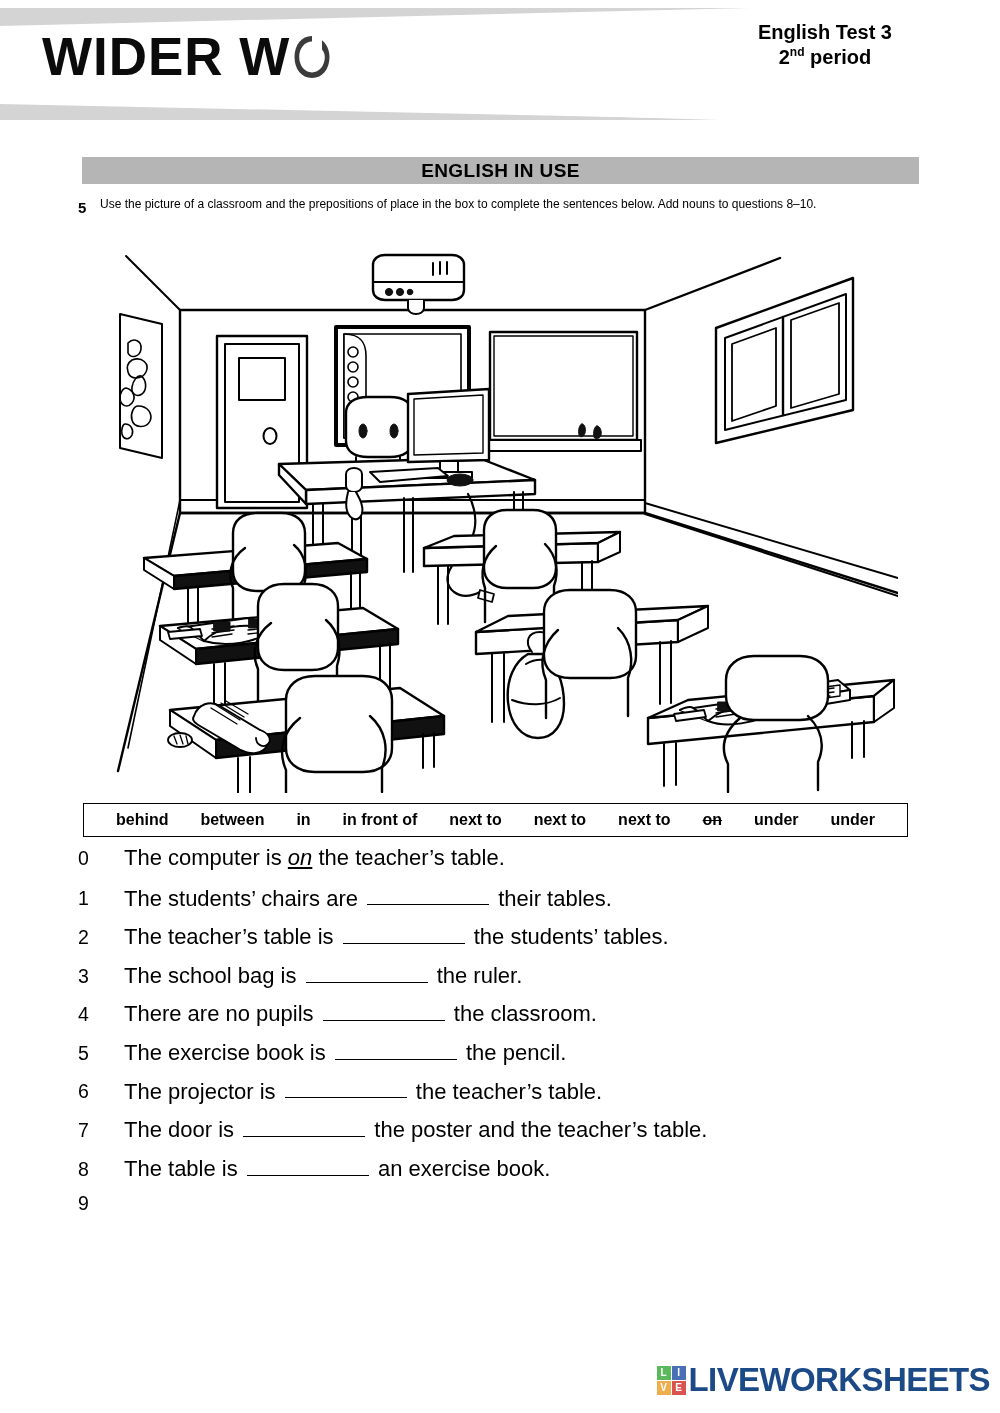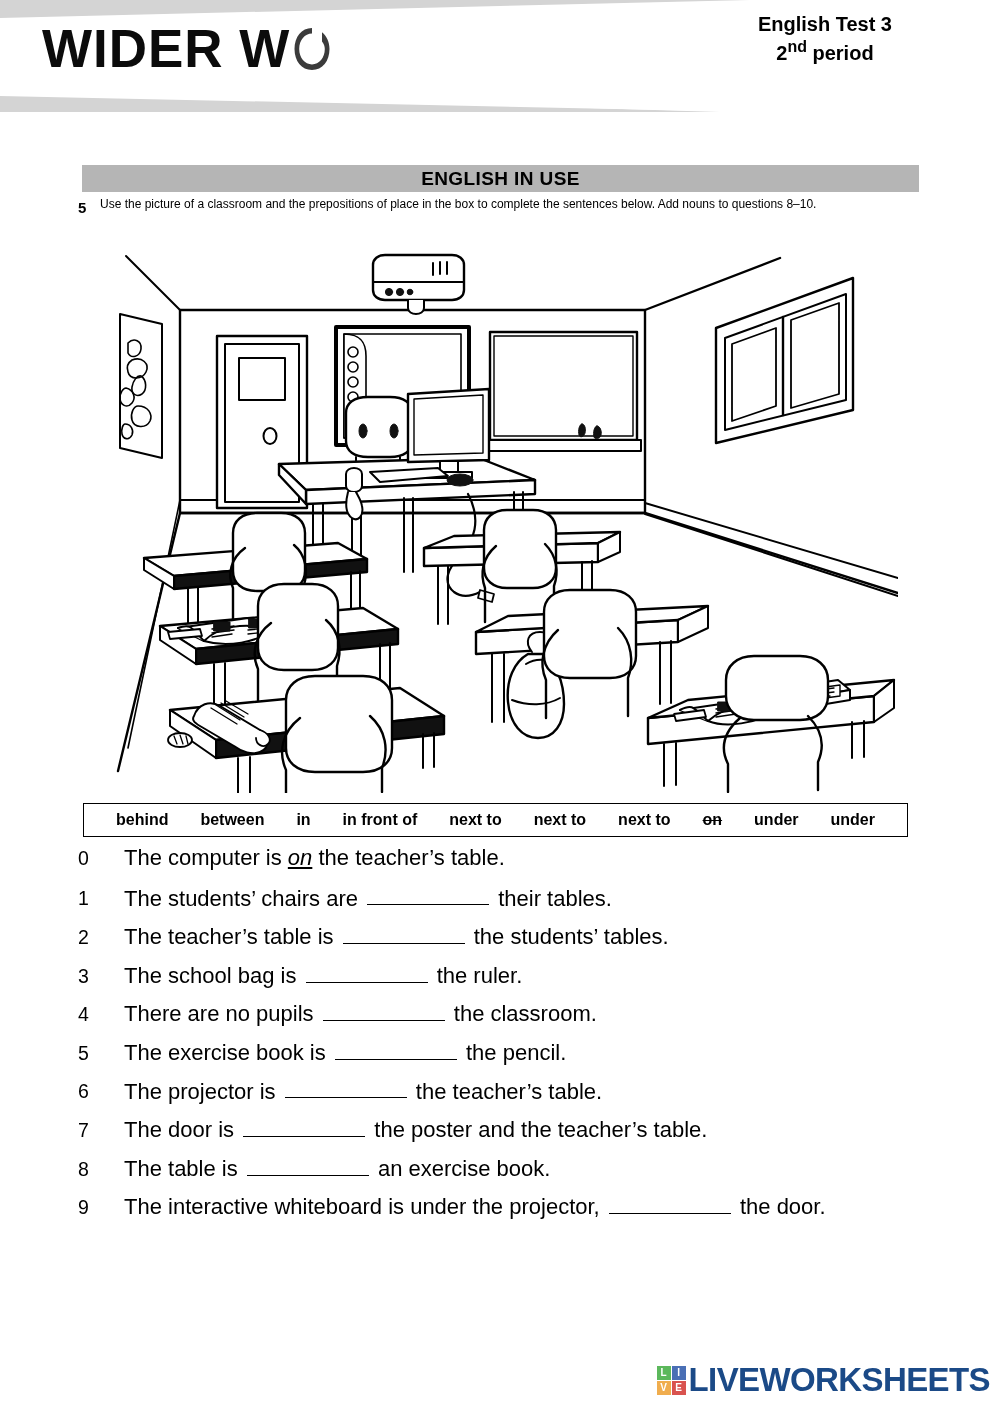--- a/index.html
+++ b/index.html
@@ -13,21 +13,21 @@
     height: 1413px;
     position: relative;
     font-family: "Liberation Sans", sans-serif;
     color: #000000;
     overflow: hidden;
   }
 
   
   .header {
     position: absolute;
-    left: 0; top: 0;
+    left: 0; top: 8px;
     width: 1000px; height: 112px;
     overflow: hidden;
   }
   .header-bg {
     position: absolute;
     left: 0; top: 0;
     width: 1000px; height: 112px;
   }
   .brand {
     position: absolute;
@@ -57,38 +57,37 @@
     right: 108px;
     top: 12px;
     text-align: center;
     font-size: 20px;
     font-weight: bold;
     line-height: 1.25;
     color: #000;
     white-space: nowrap;
   }
   .test-title .line2 { display: block; }
-  .test-title sup { font-size: 16px; vertical-align: super; }
+  .test-title sup { font-size: 12px; vertical-align: super; }
 
   
   .section-bar {
     position: absolute;
     left: 82px;
     top: 157px;
     width: 837px;
     height: 27px;
     background: #b5b5b5;
     color: #000;
     font-size: 19px;
     font-weight: bold;
     letter-spacing: 0.4px;
     display: flex;
     align-items: center;
     justify-content: center;
-    margin-top: 8px;
   }
 
   
   .instruction {
     position: absolute;
     left: 78px;
     top: 196px;
     width: 845px;
     display: flex;
     align-items: flex-start;
@@ -488,21 +487,20 @@
     <div class="qrow">
       <span class="qn">7</span>
       <span class="qtext"><span>The door is </span><span class="blank"></span><span> the poster and the teacher’s table.</span></span>
     </div>
     <div class="qrow">
       <span class="qn">8</span>
       <span class="qtext"><span>The table is </span><span class="blank"></span><span> an exercise book.</span></span>
     </div>
     <div class="qrow">
       <span class="qn">9</span>
-      <span class="qtext"><span>The interactive whiteboard is under the projector, </span><span class="blank"></span><span> the door.</span></span>
     </div>
   </div>
 
 <div class="lw-logo">
   <div class="lw-squares" id="lwsquares">
       <div class="lw-sq" style="background: rgb(92, 184, 92);">L</div>
       <div class="lw-sq" style="background: rgb(74, 111, 181);">I</div>
       <div class="lw-sq" style="background: rgb(240, 173, 78);">V</div>
       <div class="lw-sq" style="background: rgb(217, 83, 79);">E</div>
     </div>

